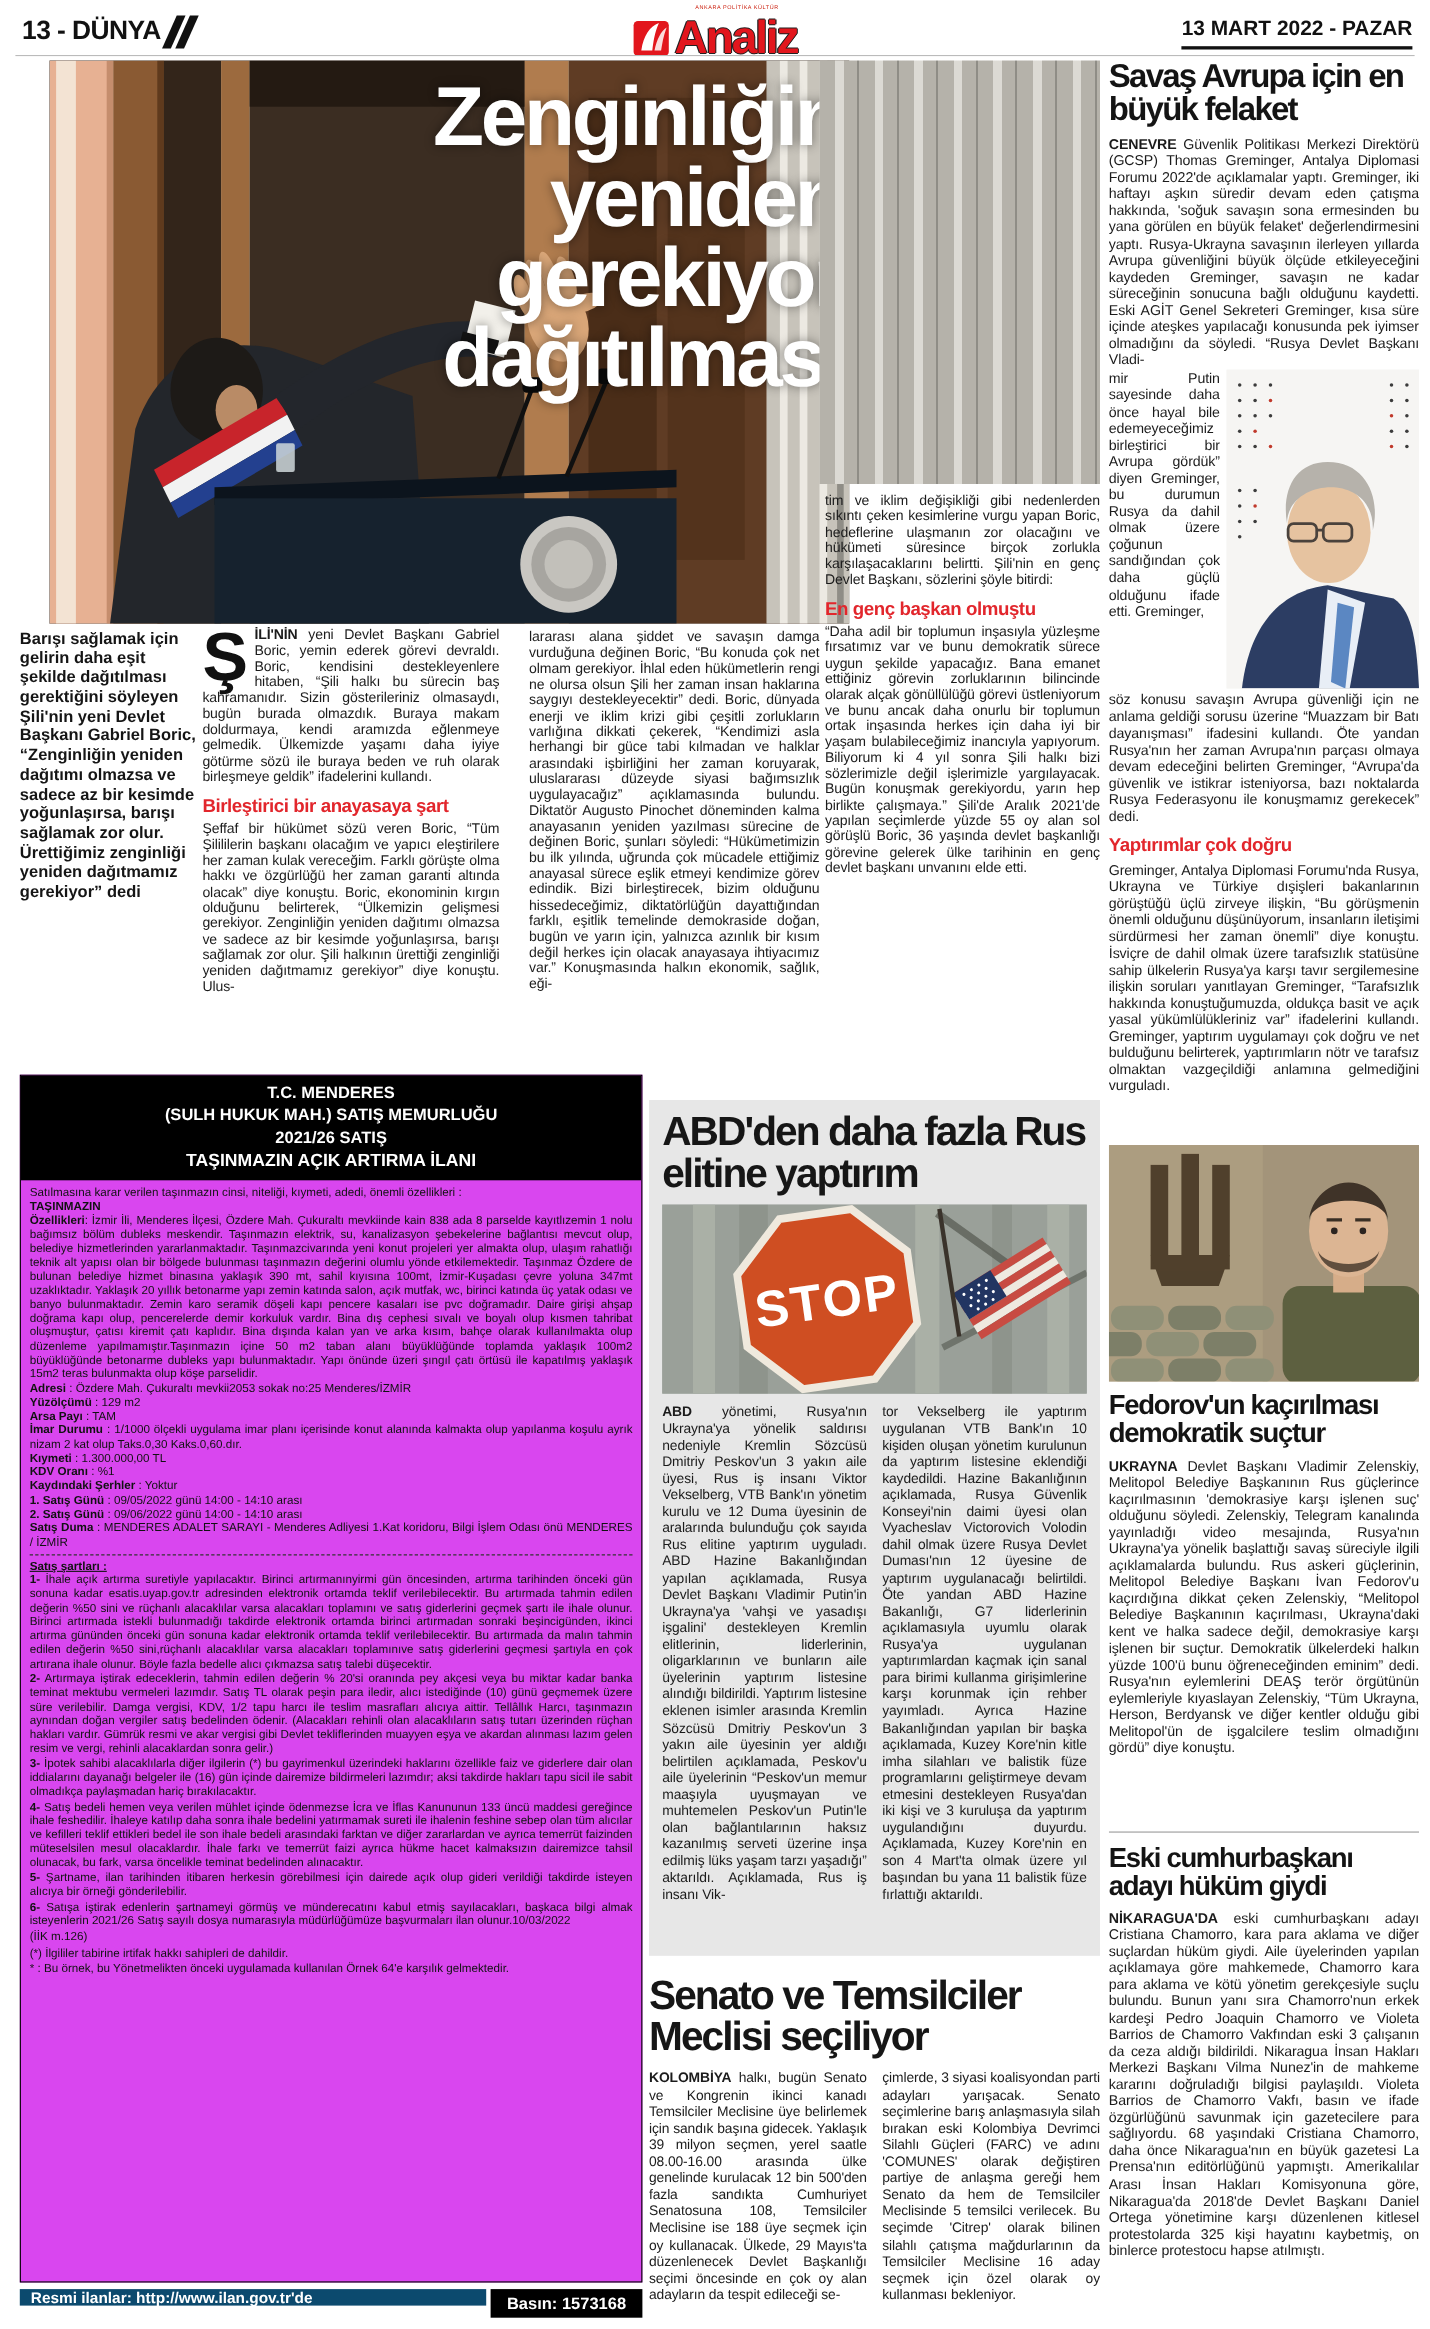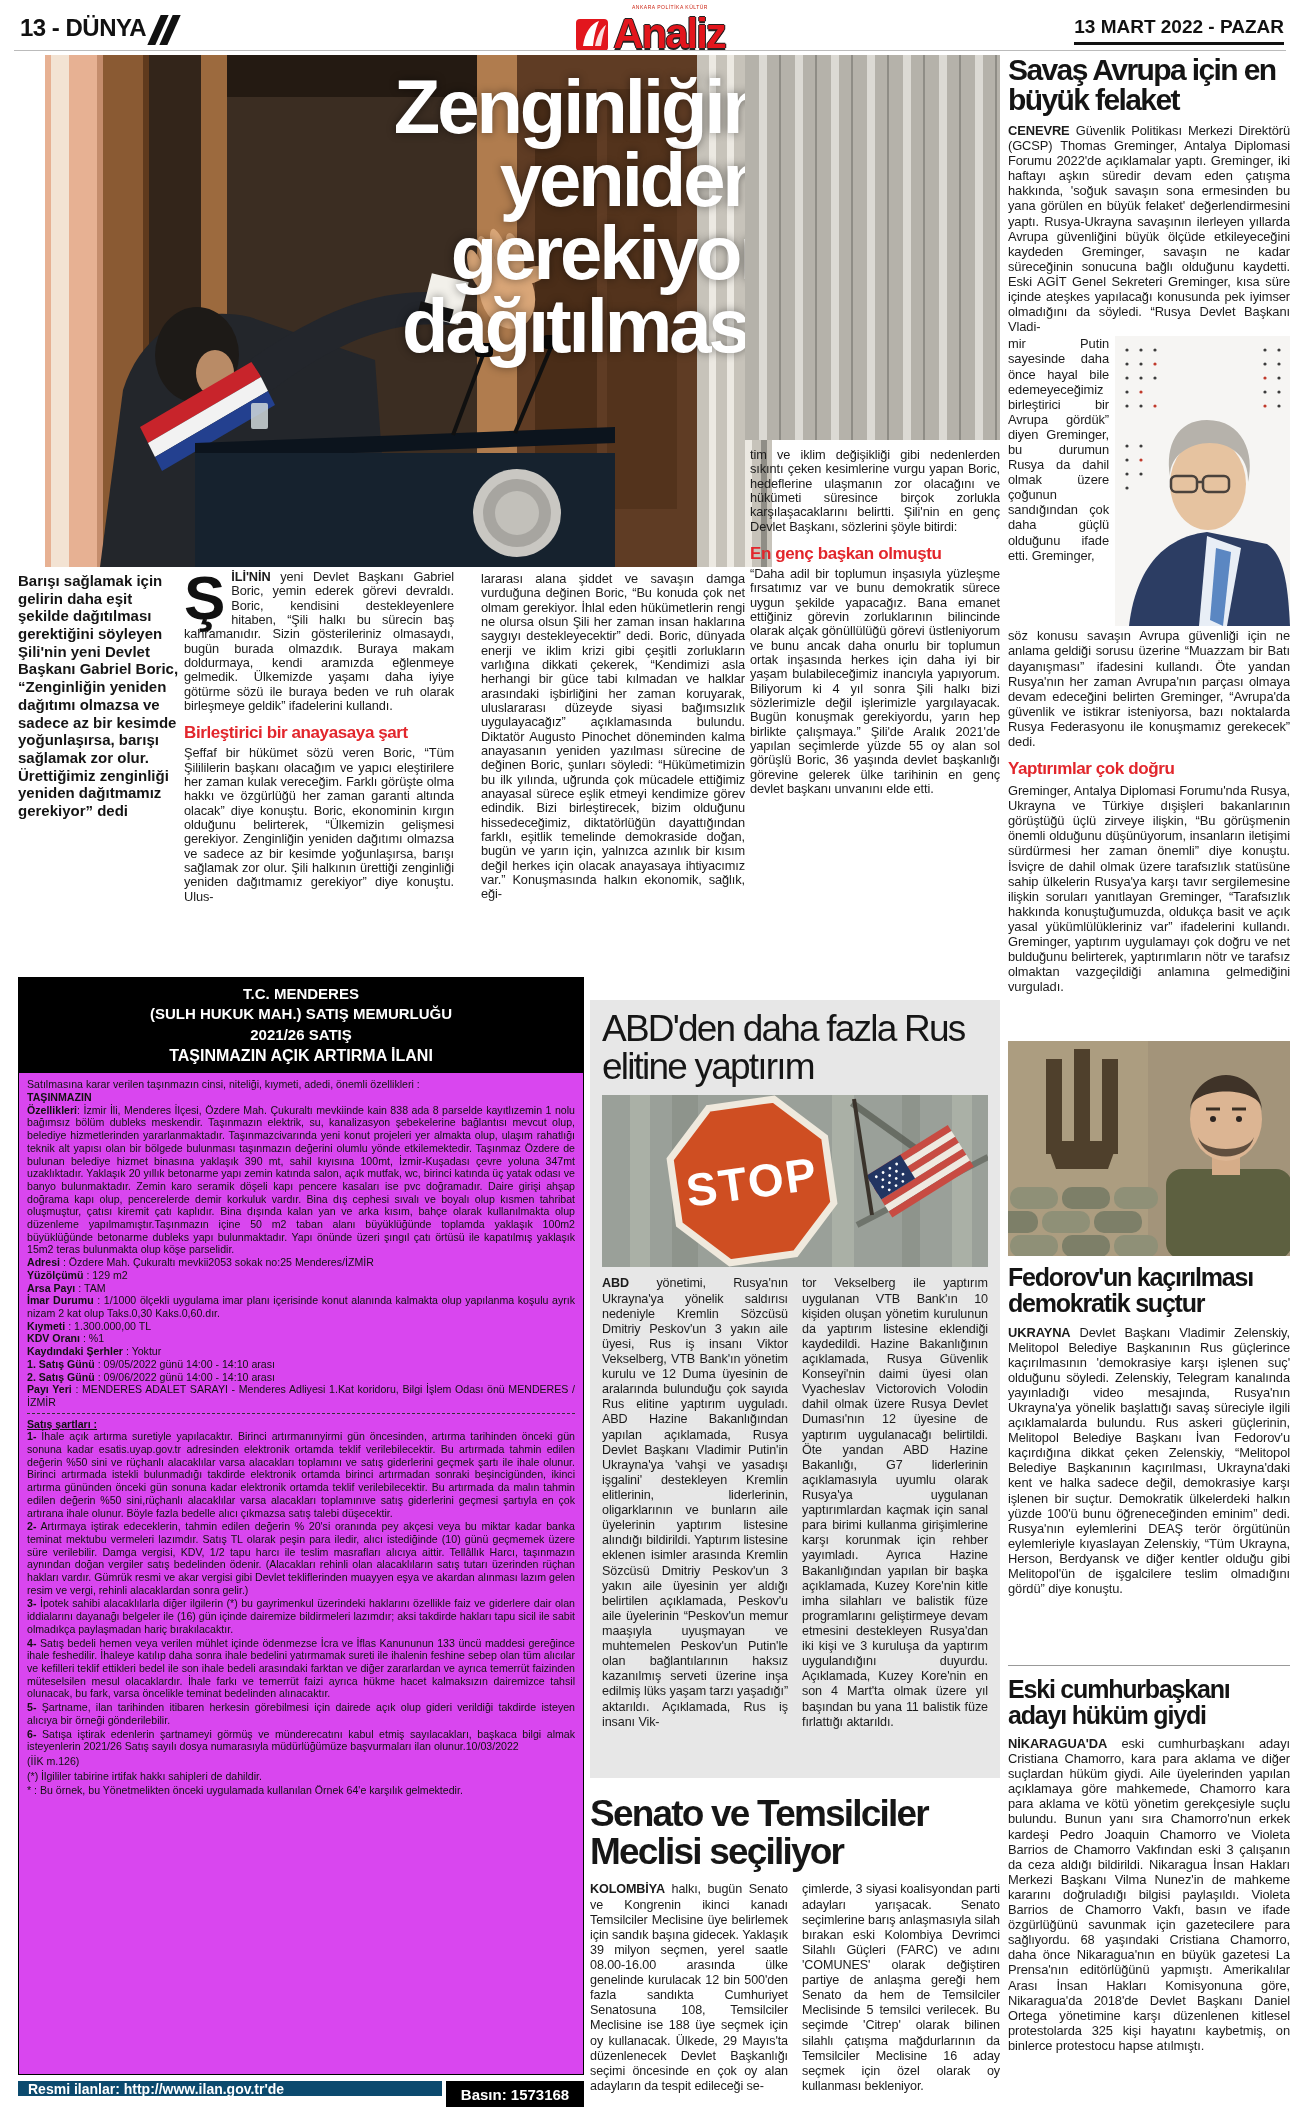--- a/index.html
+++ b/index.html
@@ -51,21 +51,21 @@
   #ilan-banner .b2{font-size:16px;line-height:1.35;}
   #ilan-body{padding:5px 8px 0 8px;font-size:10.6px;line-height:1.2;color:#111;text-align:justify;}
   #ilan-body .spec{margin:0;}
   #ilan-body .lbl{font-weight:bold;}
   #ilan-sep{border-top:1px dashed #333;margin:4px 0;height:0;overflow:hidden;}
   .term{margin:0 0 1px 0;}
   .term .lbl{font-weight:bold;}
   .ilan-foot{margin-top:2px;}
   
   #abd{left:590px;top:1000px;width:410px;height:778px;background:#e7e7e7;box-sizing:border-box;padding:10px 12px;overflow:hidden;}
-  #abd-headline{font-size:37px;font-weight:400;line-height:1.02;letter-spacing:-1.8px;color:#161616;margin:0 0 10px 0;}
+  #abd-headline{font-size:37px;font-weight:700;line-height:1.02;letter-spacing:-1.8px;color:#161616;margin:0 0 10px 0;}
   #stop-photo{width:386px;height:172px;overflow:hidden;background:#9aa099;}
   #abd-cols{display:flex;gap:14px;margin-top:9px;}
   .abd-col{width:186px;flex:0 0 186px;height:470px;overflow:hidden;font-size:12.6px;line-height:1.2;text-align:justify;color:#1b1b1b;letter-spacing:-.1px;}
   
   #senato{left:590px;top:1795px;width:410px;height:322px;overflow:hidden;}
   #senato-headline{font-size:37px;font-weight:800;line-height:1.02;letter-spacing:-1.8px;color:#161616;margin:0 0 12px 0;}
   #senato-cols{display:flex;gap:14px;}
   .sen-col{width:198px;flex:0 0 198px;height:230px;overflow:hidden;font-size:12.6px;line-height:1.2;text-align:justify;color:#1b1b1b;letter-spacing:-.1px;}
   
   #resmi-bar{left:18px;top:2081px;width:424px;height:15px;background:#0c4a6e;color:#fff;font-size:14px;font-weight:bold;
@@ -292,21 +292,21 @@
       <div class="spec"><span class="lbl">Özellikleri</span><span>: İzmir İli, Menderes İlçesi, Özdere Mah. Çukuraltı mevkiinde kain 838 ada 8 parselde kayıtlızemin 1 nolu bağımsız bölüm dubleks meskendir. Taşınmazın elektrik, su, kanalizasyon şebekelerine bağlantısı mevcut olup, belediye hizmetlerinden yararlanmaktadır. Taşınmazcivarında yeni konut projeleri yer almakta olup, ulaşım rahatlığı teknik alt yapısı olan bir bölgede bulunması taşınmazın değerini olumlu yönde etkilemektedir. Taşınmaz Özdere de bulunan belediye hizmet binasına yaklaşık 390 mt, sahil kıyısına 100mt, İzmir-Kuşadası çevre yoluna 347mt uzaklıktadır. Yaklaşık 20 yıllık betonarme yapı zemin katında salon, açık mutfak, wc, birinci katında üç yatak odası ve banyo bulunmaktadır. Zemin karo seramik döşeli kapı pencere kasaları ise pvc doğramadır. Daire girişi ahşap doğrama kapı olup, pencerelerde demir korkuluk vardır. Bina dış cephesi sıvalı ve boyalı olup kısmen tahribat oluşmuştur, çatısı kiremit çatı kaplıdır. Bina dışında kalan yan ve arka kısım, bahçe olarak kullanılmakta olup düzenleme yapılmamıştır.Taşınmazın içine 50 m2 taban alanı büyüklüğünde toplamda yaklaşık 100m2 büyüklüğünde betonarme dubleks yapı bulunmaktadır. Yapı önünde üzeri şıngıl çatı örtüsü ile kapatılmış yaklaşık 15m2 teras bulunmakta olup köşe parselidir.</span></div>
       <div class="spec"><span class="lbl">Adresi</span> <span>: Özdere Mah. Çukuraltı mevkii2053 sokak no:25 Menderes/İZMİR</span></div>
       <div class="spec"><span class="lbl">Yüzölçümü</span> <span>: 129 m2</span></div>
       <div class="spec"><span class="lbl">Arsa Payı</span> <span>: TAM</span></div>
       <div class="spec"><span class="lbl">İmar Durumu</span> <span>: 1/1000 ölçekli uygulama imar planı içerisinde konut alanında kalmakta olup yapılanma koşulu ayrık nizam 2 kat olup Taks.0,30 Kaks.0,60.dır.</span></div>
       <div class="spec"><span class="lbl">Kıymeti</span> <span>: 1.300.000,00 TL</span></div>
       <div class="spec"><span class="lbl">KDV Oranı</span> <span>: %1</span></div>
       <div class="spec"><span class="lbl">Kaydındaki Şerhler</span> <span>: Yoktur</span></div>
       <div class="spec"><span class="lbl">1. Satış Günü</span> <span>: 09/05/2022 günü 14:00 - 14:10 arası</span></div>
       <div class="spec"><span class="lbl">2. Satış Günü</span> <span>: 09/06/2022 günü 14:00 - 14:10 arası</span></div>
-      <div class="spec"><span class="lbl">Payı Yeri</span> <span>: MENDERES ADALET SARAYI - Menderes Adliyesi 1.Kat koridoru, Bilgi İşlem Odası önü MENDERES / İZMİR</span></div>
+      <div class="spec"><span class="lbl">Satış Duma</span> <span>: MENDERES ADALET SARAYI - Menderes Adliyesi 1.Kat koridoru, Bilgi İşlem Odası önü MENDERES / İZMİR</span></div>
       <div id="ilan-sep"></div>
       <div class="lbl" style="text-decoration:underline;">Satış şartları :</div>
       <p class="term"><span class="lbl">1-</span><span> İhale açık artırma suretiyle yapılacaktır. Birinci artırmanınyirmi gün öncesinden, artırma tarihinden önceki gün sonuna kadar esatis.uyap.gov.tr adresinden elektronik ortamda teklif verilebilecektir. Bu artırmada tahmin edilen değerin %50 sini ve rüçhanlı alacaklılar varsa alacakları toplamını ve satış giderlerini geçmek şartı ile ihale olunur. Birinci artırmada istekli bulunmadığı takdirde elektronik ortamda birinci artırmadan sonraki beşincigünden, ikinci artırma gününden önceki gün sonuna kadar elektronik ortamda teklif verilebilecektir. Bu artırmada da malın tahmin edilen değerin %50 sini,rüçhanlı alacaklılar varsa alacakları toplamınıve satış giderlerini geçmesi şartıyla en çok artırana ihale olunur. Böyle fazla bedelle alıcı çıkmazsa satış talebi düşecektir.</span></p>
       <p class="term"><span class="lbl">2-</span><span> Artırmaya iştirak edeceklerin, tahmin edilen değerin % 20'si oranında pey akçesi veya bu miktar kadar banka teminat mektubu vermeleri lazımdır. Satış TL olarak peşin para iledir, alıcı istediğinde (10) günü geçmemek üzere süre verilebilir. Damga vergisi, KDV, 1/2 tapu harcı ile teslim masrafları alıcıya aittir. Tellâllık Harcı, taşınmazın aynından doğan vergiler satış bedelinden ödenir. (Alacakları rehinli olan alacaklıların satış tutarı üzerinden rüçhan hakları vardır. Gümrük resmi ve akar vergisi gibi Devlet tekliflerinden muayyen eşya ve akardan alınması lazım gelen resim ve vergi, rehinli alacaklardan sonra gelir.)</span></p>
       <p class="term"><span class="lbl">3-</span><span> İpotek sahibi alacaklılarla diğer ilgilerin (*) bu gayrimenkul üzerindeki haklarını özellikle faiz ve giderlere dair olan iddialarını dayanağı belgeler ile (16) gün içinde dairemize bildirmeleri lazımdır; aksi takdirde hakları tapu sicil ile sabit olmadıkça paylaşmadan hariç bırakılacaktır.</span></p>
       <p class="term"><span class="lbl">4-</span><span> Satış bedeli hemen veya verilen mühlet içinde ödenmezse İcra ve İflas Kanununun 133 üncü maddesi gereğince ihale feshedilir. İhaleye katılıp daha sonra ihale bedelini yatırmamak sureti ile ihalenin feshine sebep olan tüm alıcılar ve kefilleri teklif ettikleri bedel ile son ihale bedeli arasındaki farktan ve diğer zararlardan ve ayrıca temerrüt faizinden müteselsilen mesul olacaklardır. İhale farkı ve temerrüt faizi ayrıca hükme hacet kalmaksızın dairemizce tahsil olunacak, bu fark, varsa öncelikle teminat bedelinden alınacaktır.</span></p>
       <p class="term"><span class="lbl">5-</span><span> Şartname, ilan tarihinden itibaren herkesin görebilmesi için dairede açık olup gideri verildiği takdirde isteyen alıcıya bir örneği gönderilebilir.</span></p>
       <p class="term"><span class="lbl">6-</span><span> Satışa iştirak edenlerin şartnameyi görmüş ve münderecatını kabul etmiş sayılacakları, başkaca bilgi almak isteyenlerin 2021/26 Satış sayılı dosya numarasıyla müdürlüğümüze başvurmaları ilan olunur.10/03/2022</span></p>
       <div class="ilan-foot">(İİK m.126)</div>
       <div class="ilan-foot">(*) İlgililer tabirine irtifak hakkı sahipleri de dahildir.</div>

